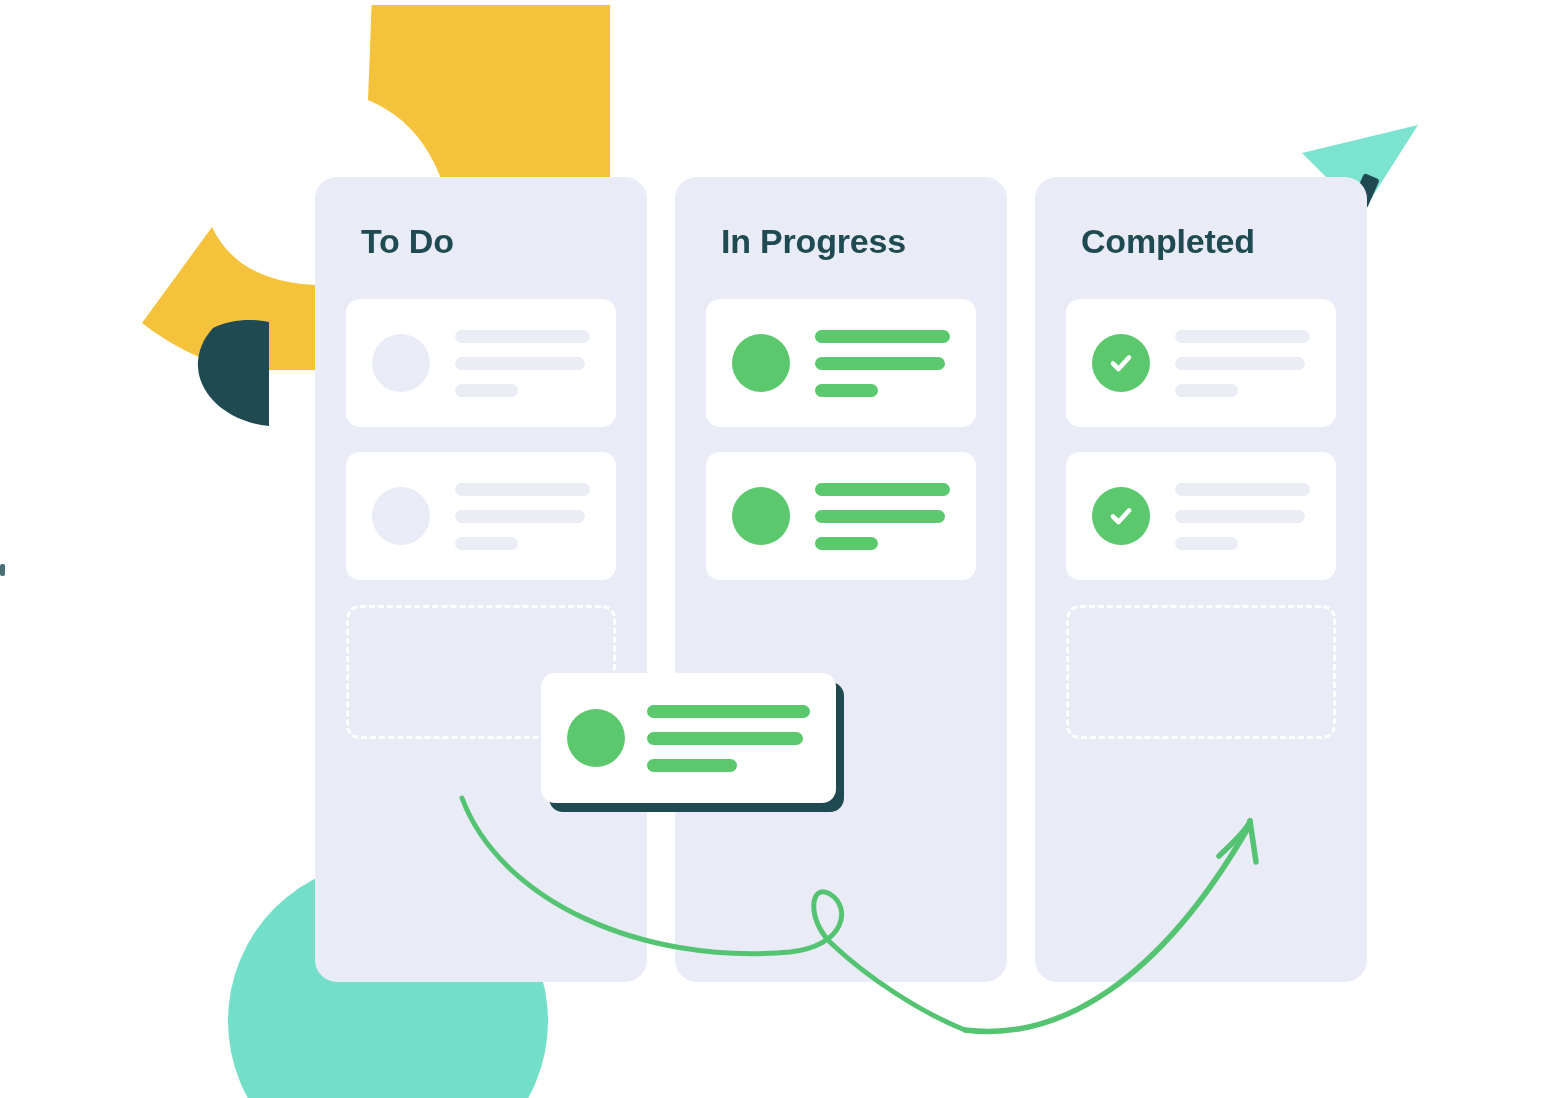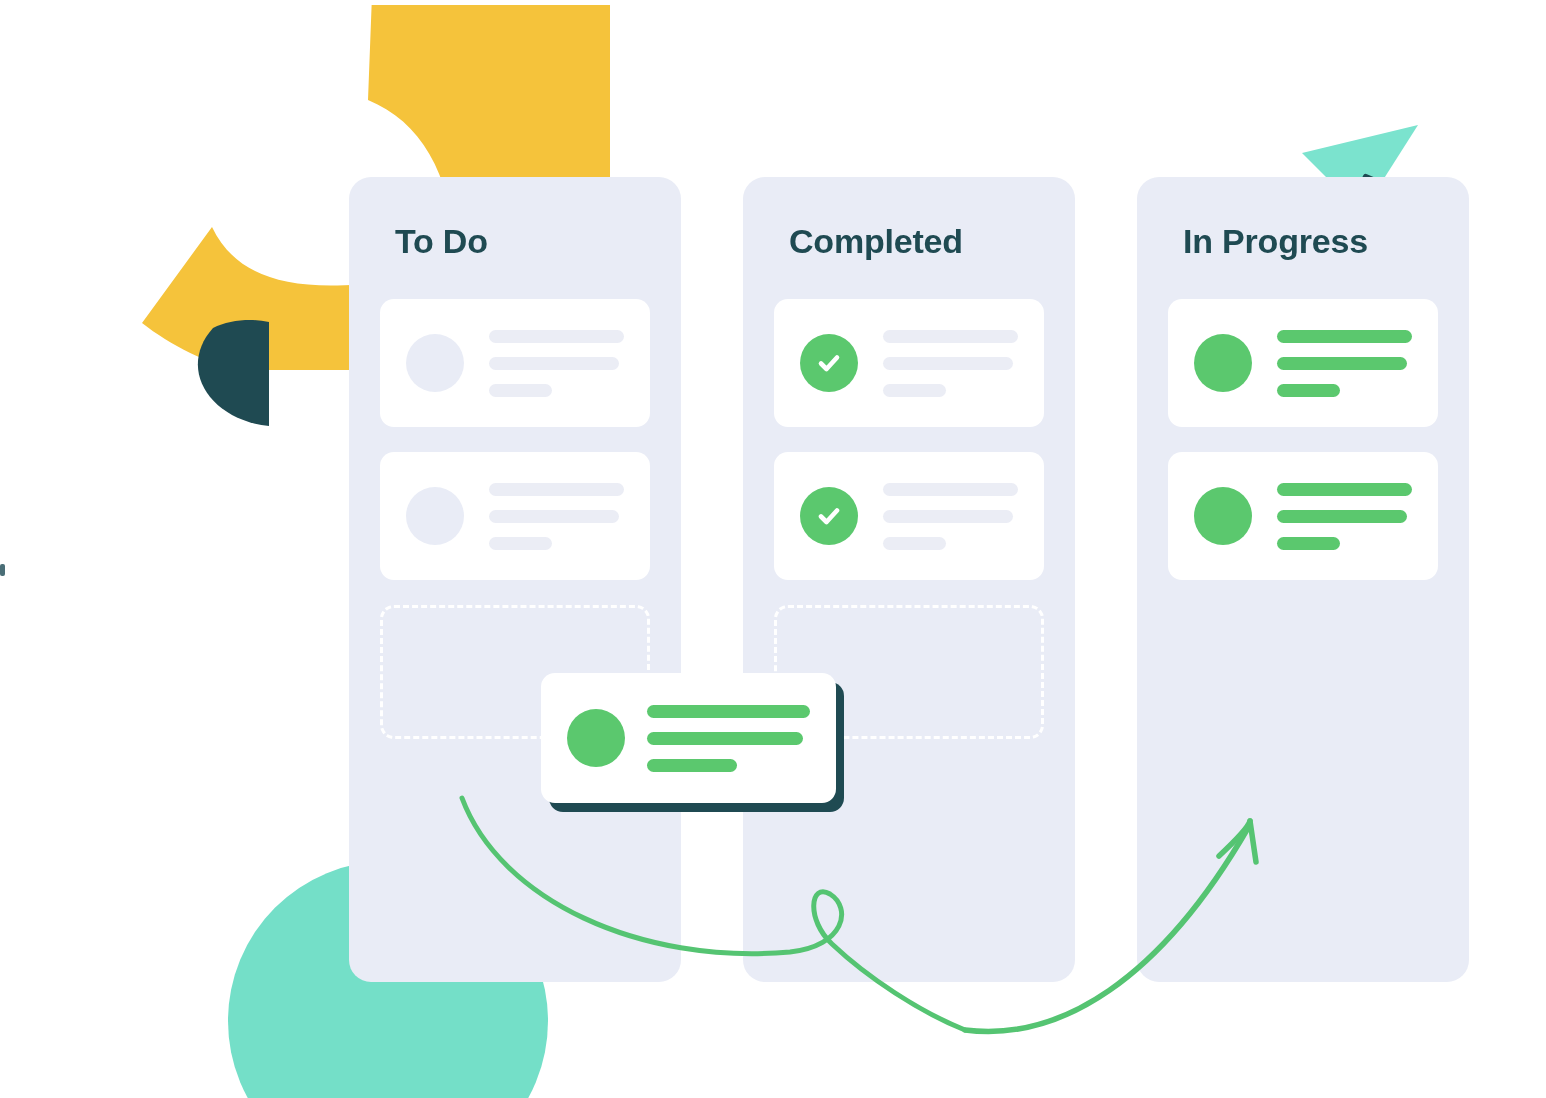--- a/index.html
+++ b/index.html
@@ -72,21 +72,20 @@
     gap: 28px;
   }
   .column {
     width: 332px;
     height: 805px;
     background: #E9ECF6;
     border-radius: 22px;
     padding: 0 24px;
     box-sizing: border-box;
     position: relative;
-    margin-left: 34px;
   }
   .column-title {
     font-size: 34px;
     font-weight: bold;
     color: #1F4A52;
     letter-spacing: -0.2px;
     padding-top: 45px;
     margin: 0 0 38px 22px;
   }
   .col-body {
@@ -223,20 +222,42 @@
             <div class="line w100"></div>
             <div class="line w96"></div>
             <div class="line w47"></div>
           </div>
         </div>
         <div class="dropzone"></div>
       </div>
     </div>
 
     <div class="column">
+      <div class="column-title">In Progress</div>
+      <div class="col-body">
+        <div class="card">
+          <div class="avatar green"></div>
+          <div class="lines">
+            <div class="line green w100"></div>
+            <div class="line green w96"></div>
+            <div class="line green w47"></div>
+          </div>
+        </div>
+        <div class="card">
+          <div class="avatar green"></div>
+          <div class="lines">
+            <div class="line green w100"></div>
+            <div class="line green w96"></div>
+            <div class="line green w47"></div>
+          </div>
+        </div>
+      </div>
+    </div>
+
+    <div class="column">
       <div class="column-title">Completed</div>
       <div class="col-body">
         <div class="card">
           <div class="avatar check">
             <svg width="32" height="32" viewBox="0 0 32 32">
               <path d="M8 16.5 L13.5 22 L24 10.5" stroke="#ffffff" stroke-width="4.6" fill="none" stroke-linecap="round" stroke-linejoin="round"></path>
             </svg>
           </div>
           <div class="lines">
             <div class="line w100"></div>
@@ -250,42 +271,20 @@
               <path d="M8 16.5 L13.5 22 L24 10.5" stroke="#ffffff" stroke-width="4.6" fill="none" stroke-linecap="round" stroke-linejoin="round"></path>
             </svg>
           </div>
           <div class="lines">
             <div class="line w100"></div>
             <div class="line w96"></div>
             <div class="line w47"></div>
           </div>
         </div>
         <div class="dropzone"></div>
-      </div>
-    </div>
-
-    <div class="column">
-      <div class="column-title">In Progress</div>
-      <div class="col-body">
-        <div class="card">
-          <div class="avatar green"></div>
-          <div class="lines">
-            <div class="line green w100"></div>
-            <div class="line green w96"></div>
-            <div class="line green w47"></div>
-          </div>
-        </div>
-        <div class="card">
-          <div class="avatar green"></div>
-          <div class="lines">
-            <div class="line green w100"></div>
-            <div class="line green w96"></div>
-            <div class="line green w47"></div>
-          </div>
-        </div>
       </div>
     </div>
 
   </div>
 
   <div id="drag-card-wrap">
     <div id="drag-card-shadow"></div>
     <div id="drag-card">
       <div class="avatar green"></div>
       <div class="lines">

